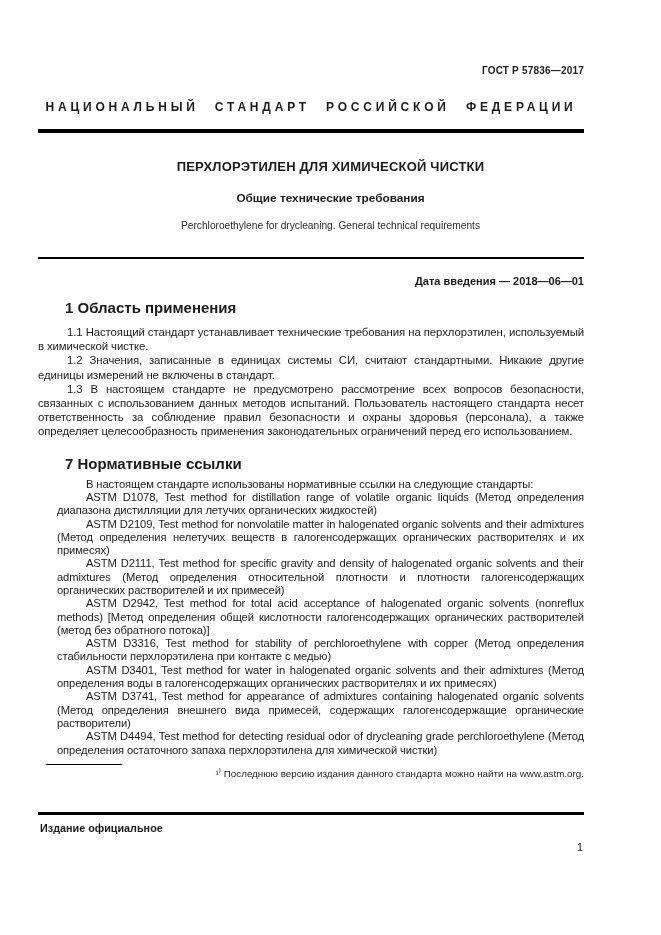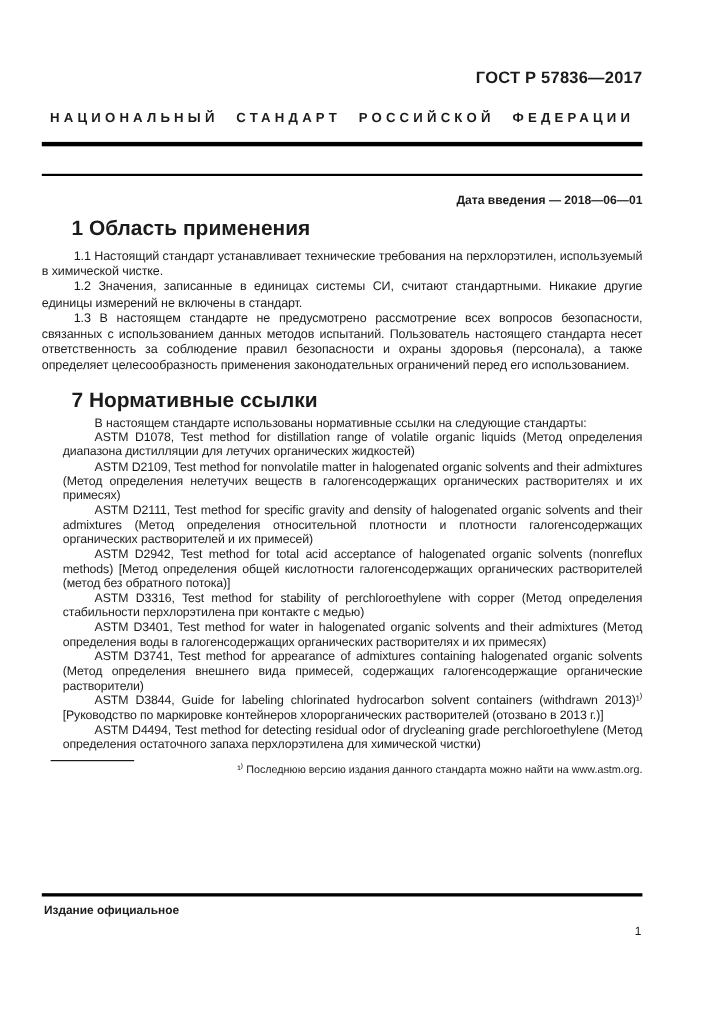--- a/index.html
+++ b/index.html
@@ -3,35 +3,35 @@
 <meta charset="utf-8">
 <style>
   html,body{margin:0;padding:0;background:#ffffff;}
   body{width:661px;height:935px;overflow:hidden;}
   .page{
     position:relative;width:661px;height:935px;background:#ffffff;
     font-family:"Liberation Sans",sans-serif;color:#1b1b1b;overflow:hidden;
   }
   .content{position:absolute;left:38px;top:0;width:546px;}
   .doc-number{
-    padding-top:62px;text-align:right;font-weight:bold;font-size:15px;line-height:17px;
+    padding-top:62px;text-align:right;font-weight:bold;font-size:10px;line-height:17px;
     letter-spacing:.2px;
   }
   .nat-std{
     margin-top:20px;text-align:center;font-weight:bold;font-size:12px;line-height:16px;
     letter-spacing:3.8px;word-spacing:9px;white-space:nowrap;
   }
   .rule-thick{margin-top:14px;height:4px;background:#000;}
   .title-block{width:661px;margin-left:-38px;text-align:center;}
   .title{margin-top:26px;font-weight:bold;font-size:13px;line-height:16px;letter-spacing:.2px;}
   .subtitle{margin-top:16px;font-weight:bold;font-size:11.8px;line-height:15px;}
   .title-en{margin-top:13px;font-size:10.2px;line-height:13px;color:#2a2a2a;}
   .rule-thin{margin-top:25px;height:2px;background:#000;}
   .date-line{margin-top:15px;text-align:right;font-weight:bold;font-size:11px;line-height:14px;}
-  .sec-heading{font-weight:bold;font-size:19px;line-height:18px;margin:0 0 0 27px;}
+  .sec-heading{font-weight:bold;font-size:15px;line-height:18px;margin:0 0 0 27px;}
   .h1{margin-top:11px;}
   .h2{margin-top:16px;}
   .para{
     margin:0;font-size:11.4px;line-height:14.2px;text-align:justify;text-indent:29px;
     letter-spacing:-.1px;
   }
   .para.first{margin-top:8px;}
   .s2-intro{margin-top:5px;}
   .refs .para,.s2-intro{font-size:11.2px;line-height:13.3px;margin-left:19px;}
   .footnote-sep{margin-top:7px;margin-left:8px;width:76px;height:1px;background:#000;}
@@ -49,20 +49,25 @@
 
 <div class="page">
   <div class="content">
 
     <div class="doc-number">ГОСТ Р 57836—2017</div>
 
     <div class="nat-std">НАЦИОНАЛЬНЫЙ СТАНДАРТ РОССИЙСКОЙ ФЕДЕРАЦИИ</div>
 
     <div class="rule-thick"></div>
 
+    <div class="title-block">
+      <div class="title">ПЕРХЛОРЭТИЛЕН ДЛЯ ХИМИЧЕСКОЙ ЧИСТКИ</div>
+      <div class="subtitle">Общие технические требования</div>
+      <div class="title-en">Perchloroethylene for drycleaning. General technical requirements</div>
+    </div>
 
     <div class="rule-thin"></div>
 
     <div class="date-line">Дата введения — 2018—06—01</div>
 
     <div class="sec-heading h1">1 Область применения</div>
 
     <p class="para first">1.1 Настоящий стандарт устанавливает технические требования на перхлорэтилен, используемый в химической чистке.</p>
     <p class="para">1.2 Значения, записанные в единицах системы СИ, считают стандартными. Никакие другие единицы измерений не включены в стандарт.</p>
     <p class="para">1.3 В настоящем стандарте не предусмотрено рассмотрение всех вопросов безопасности, связанных с использованием данных методов испытаний. Пользователь настоящего стандарта несет ответственность за соблюдение правил безопасности и охраны здоровья (персонала), а также определяет целесообразность применения законодательных ограничений перед его использованием.</p>
@@ -72,21 +77,20 @@
     <p class="para s2-intro">В настоящем стандарте использованы нормативные ссылки на следующие стандарты:</p>
 
     <div class="refs">
       <p class="para">ASTM D1078, Test method for distillation range of volatile organic liquids (Метод определения диапазона дистилляции для летучих органических жидкостей)</p>
       <p class="para">ASTM D2109, Test method for nonvolatile matter in halogenated organic solvents and their admixtures (Метод определения нелетучих веществ в галогенсодержащих органических растворителях и их примесях)</p>
       <p class="para">ASTM D2111, Test method for specific gravity and density of halogenated organic solvents and their admixtures (Метод определения относительной плотности и плотности галогенсодержащих органических растворителей и их примесей)</p>
       <p class="para">ASTM D2942, Test method for total acid acceptance of halogenated organic solvents (nonreflux methods) [Метод определения общей кислотности галогенсодержащих органических растворителей (метод без обратного потока)]</p>
       <p class="para">ASTM D3316, Test method for stability of perchloroethylene with copper (Метод определения стабильности перхлорэтилена при контакте с медью)</p>
       <p class="para">ASTM D3401, Test method for water in halogenated organic solvents and their admixtures (Метод определения воды в галогенсодержащих органических растворителях и их примесях)</p>
       <p class="para">ASTM D3741, Test method for appearance of admixtures containing halogenated organic solvents (Метод определения внешнего вида примесей, содержащих галогенсодержащие органические растворители)</p>
-      <p class="para">ASTM D3844, Guide for labeling chlorinated hydrocarbon solvent containers (withdrawn 2013)¹⁾ [Руководство по маркировке контейнеров хлорорганических растворителей (отозвано в 2013 г.)]</p>
       <p class="para">ASTM D4494, Test method for detecting residual odor of drycleaning grade perchloroethylene (Метод определения остаточного запаха перхлорэтилена для химической чистки)</p>
     </div>
 
     <div class="footnote-sep"></div>
     <p class="footnote">¹⁾ Последнюю версию издания данного стандарта можно найти на www.astm.org.</p>
 
   </div>
 
   <div class="footer-rule"></div>
   <div class="edition-note">Издание официальное</div>

